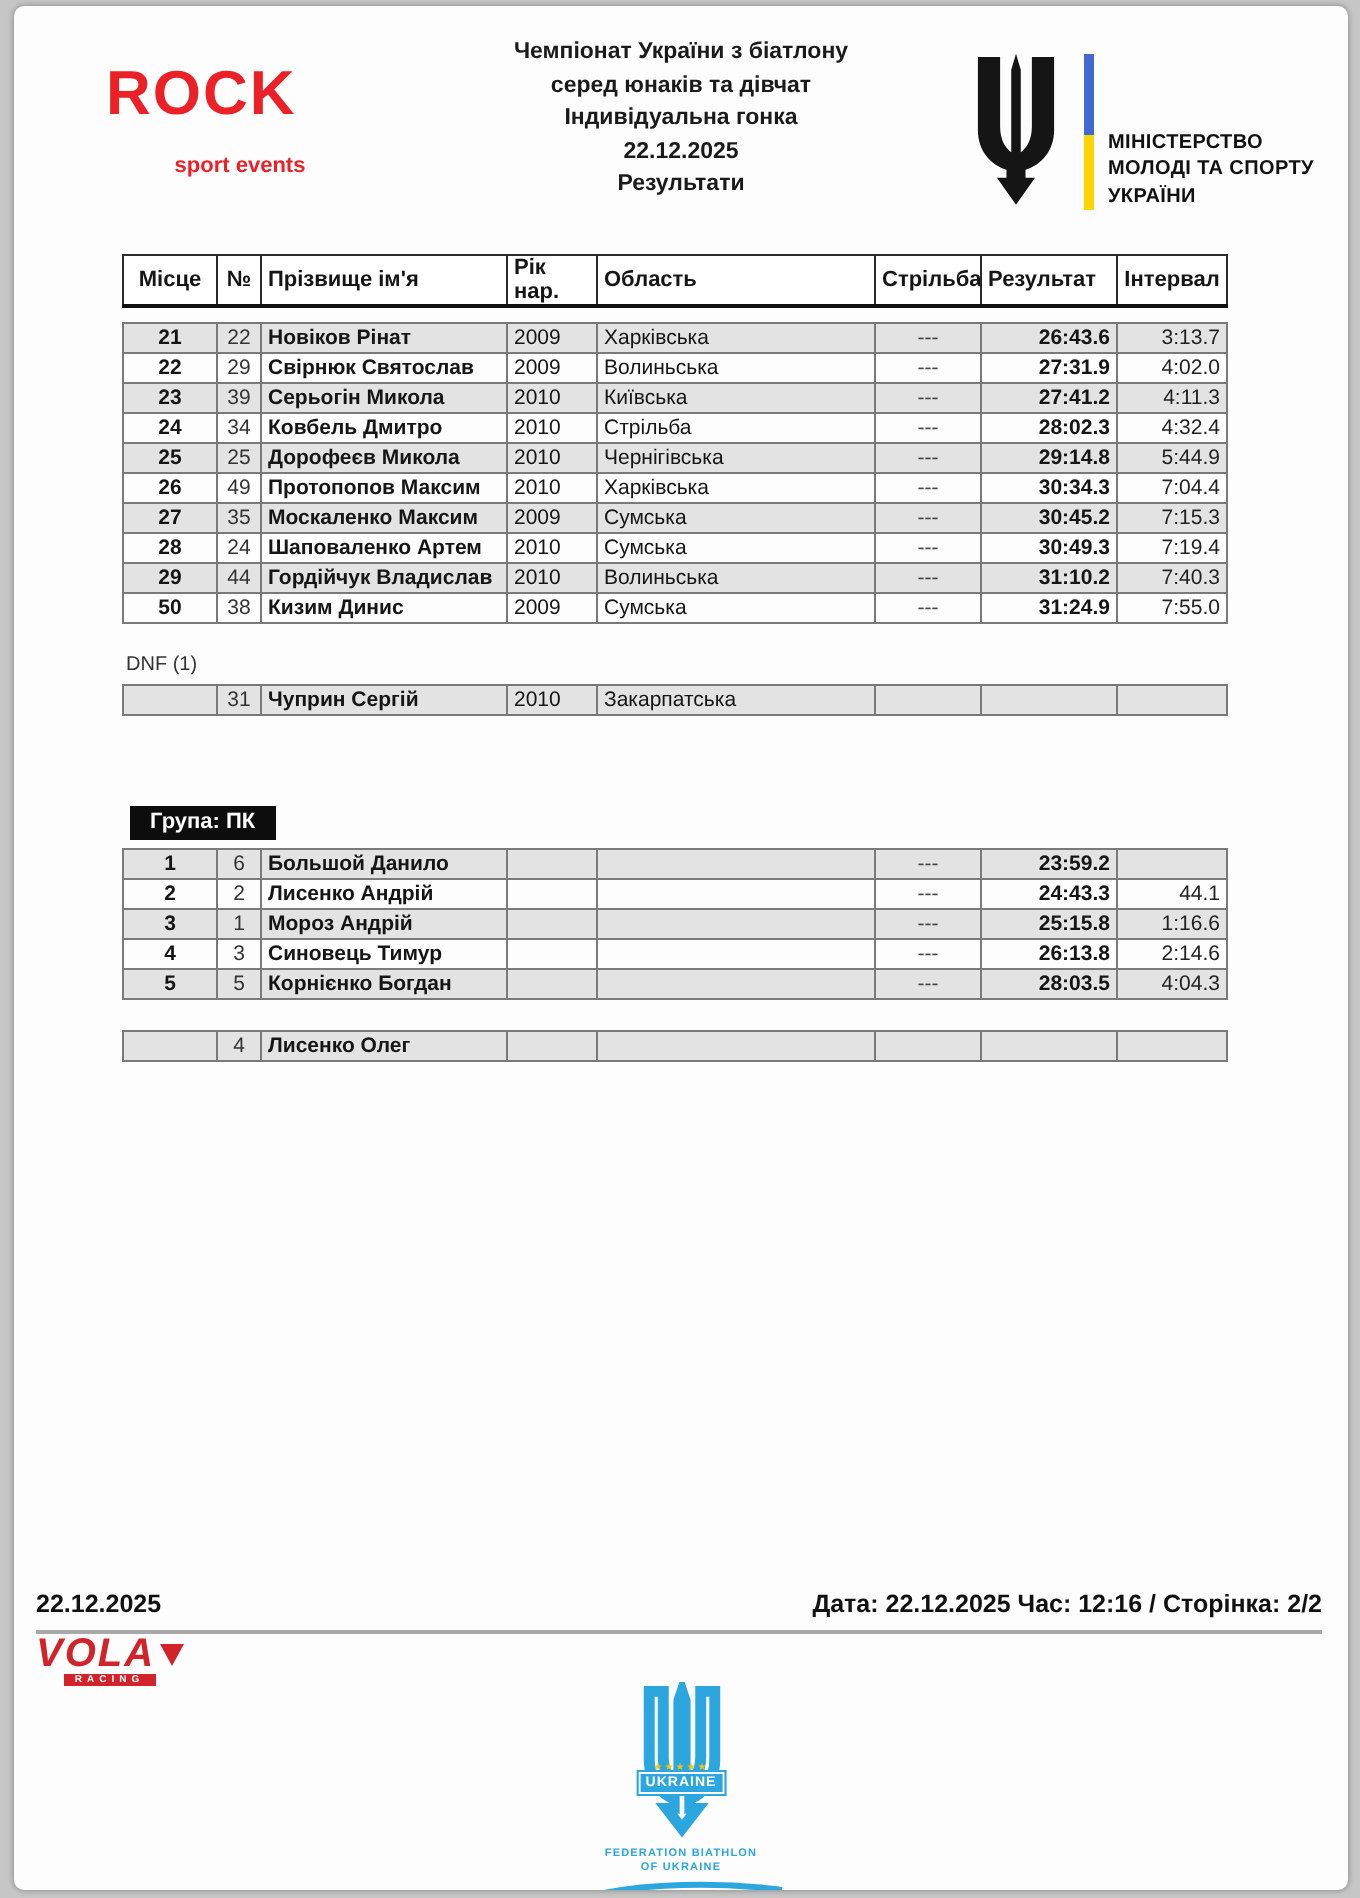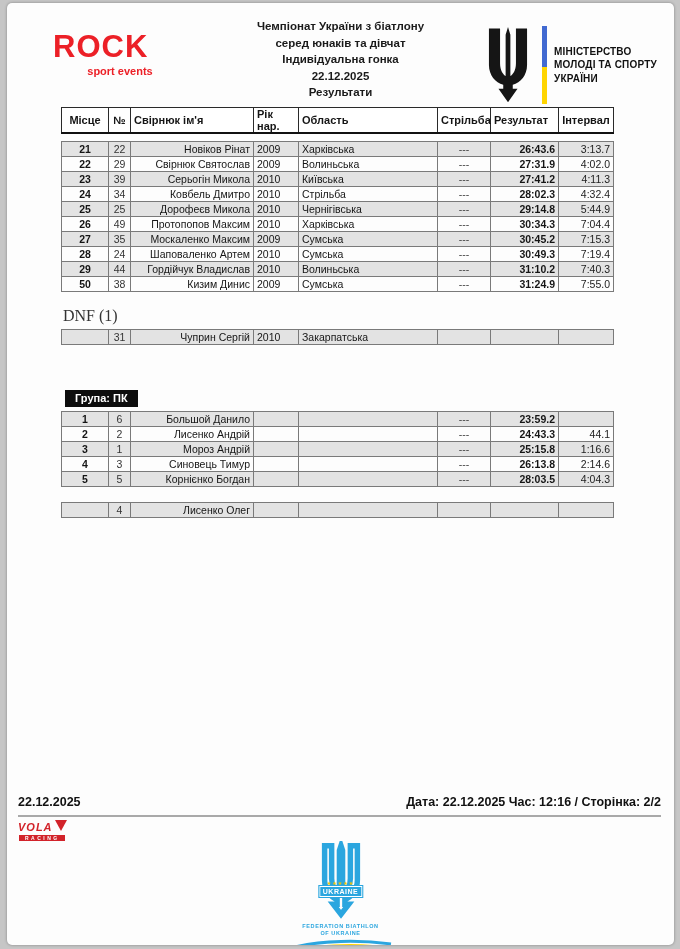--- a/index.html
+++ b/index.html
@@ -22,62 +22,62 @@
 
   
   .rock-logo { position:absolute; left:46px; top:30px; width:134px; }
   .rock-l1 { font-size:31px; font-weight:800; color:#ec2027; line-height:28px; letter-spacing:1px; }
   .rock-l2 { font-size:31px; font-weight:800; color:#161616; line-height:30px; letter-spacing:1px; display:flex; align-items:center; }
   .e-box { display:inline-block; width:30px; height:25px; border-left:8px solid #161616;
            border-top:6px solid #161616; border-bottom:6px solid #161616; position:relative; margin-left:2px; }
   .arrow-shaft { position:absolute; left:-4px; top:50%; margin-top:-3px; width:18px; height:6px; background:#ec2027; }
   .arrow-head  { position:absolute; left:12px; top:50%; margin-top:-8px; width:0; height:0;
                  border-left:12px solid #ec2027; border-top:8px solid transparent; border-bottom:8px solid transparent; }
-  .rock-tag { margin-top:4px; text-align:center; font-size:11px; font-weight:700; color:#ec2027; }
+  .rock-tag { margin-top:16px; text-align:center; font-size:11px; font-weight:700; color:#ec2027; }
 
   .title-block { position:absolute; left:160px; right:160px; top:15px; text-align:center;
                  font-weight:700; font-size:11.5px; line-height:16.5px; color:#1a1a1a; }
 
-  .ministry { position:absolute; right:14px; top:22px; display:flex; align-items:center; gap:7px; }
+  .ministry { position:absolute; right:14px; top:22px; display:flex; align-items:flex-end; gap:7px; }
   .flag-bar { width:5px; height:78px; background:linear-gradient(to bottom,#4169d1 0 52%,#ffd500 52% 100%); }
   .ministry-text { font-size:10px; font-weight:700; line-height:13.5px; letter-spacing:.2px; width:106px; color:#111; }
 
   
   .tables { position:absolute; left:54px; top:104px; width:552px; }
   table { border-collapse:collapse; table-layout:fixed; width:552px; }
   col.w0{width:47px} col.w1{width:22px} col.w2{width:123px} col.w3{width:45px}
   col.w4{width:139px} col.w5{width:53px} col.w6{width:68px} col.w7{width:55px}
 
   .header-table td { border:1px solid #2a2a2a; font-weight:700; font-size:11px; height:21px; padding:0 3px; background:#fff; }
-  .header-table { border:1px solid #2a2a2a; border-bottom:2px solid #111; margin-bottom:7px; }
+  .header-table { border:1px solid #2a2a2a; border-bottom:2px solid #111; margin-bottom:7px;margin-top:20px; }
   .h-center { text-align:center; }
 
   .data-table { border:1px solid #4a4a4a; margin-bottom:15px; }
   .data-table td { border:1px solid #7a7a7a; font-size:10.5px; height:15px; padding:0 3px; }
   .data-table tr:nth-of-type(odd) td { background:#e3e3e3; }
   .data-table.all-gray td { background:#e3e3e3; }
 
   .c-place { text-align:center; font-weight:700; }
   .c-bib   { text-align:center; color:#333; }
-  .c-name  { font-weight:400;text-align:right; }
+  .c-name  { font-weight:700; }
   .c-shoot { text-align:center; color:#444; }
   .c-result{ text-align:right; font-weight:700; }
   .c-interval { text-align:right; color:#222; }
 
-  .note-label { font-size:16px; color:#333; margin:9px 0 4px 2px;font-family:Liberation Serif, serif; }
+  .note-label { font-size:10px; color:#333; margin:9px 0 4px 2px; }
   .group-badge { display:inline-block; background:#0d0d0d; color:#fff; font-weight:700; font-size:11px;
                  padding:2px 10px 3px; margin:30px 0 4px 4px;text-align:center; }
 
   
   .footer { position:absolute; left:11px; right:13px; top:792px; }
   .f-row1 { display:flex; justify-content:space-between; font-weight:700; font-size:12.5px; color:#111; }
   .f-line { border-top:2px solid #a9a9a9; margin:6px 0 5px; }
   .f-row2 { display:flex; justify-content:space-between; align-items:flex-start; font-weight:700; font-size:12.5px; }
   .vola-logo { text-align:center; margin-top:-2px; }
-  .vola-name { color:#d2232a; font-style:italic; font-weight:800; font-size:11px; letter-spacing:1px; line-height:14px; display:inline-block; }
+  .vola-name { color:#d2232a; font-style:italic; font-weight:800; font-size:20px; letter-spacing:1px; line-height:14px; display:inline-block; }
   .vola-tri { display:inline-block; width:0; height:0; border-top:11px solid #d2232a;
               border-left:6px solid transparent; border-right:6px solid transparent; margin-left:2px; }
   .vola-bar { background:#d2232a; color:#fff; font-size:5px; letter-spacing:2.5px; line-height:6px; height:6px;
               width:46px; margin:1px auto 0; font-weight:700; }
 
   .fed-logo { position:absolute; left:50%; transform:translateX(-50%); top:838px; width:140px; text-align:center; }
   .fed-trident-wrap { position:relative; display:inline-block; }
   .fed-stars { position:absolute; left:50%; transform:translateX(-50%); top:39px; color:#f6c500; font-size:5px; letter-spacing:1px; white-space:nowrap; }
   .fed-banner { position:absolute; left:50%; transform:translateX(-50%); top:45px; background:#2ba6df;
                 border:1px solid #fff; outline:1px solid #2ba6df; color:#fff; font-size:7px; font-weight:700;
@@ -125,21 +125,21 @@
           <col class="w3">
           <col class="w4">
           <col class="w5">
           <col class="w6">
           <col class="w7">
         </colgroup>
       <tbody>
         <tr>
           <td class="h-center">Місце</td>
           <td class="h-center">№</td>
-          <td>Свірнюк ім'я</td>
+          <td>Прізвище ім'я</td>
           <td>Рік нар.</td>
           <td>Область</td>
           <td class="h-center">Стрільба</td>
           <td>Результат</td>
           <td class="h-center">Інтервал</td>
         </tr>
       </tbody>
     </table>
 
     <table class="data-table">

